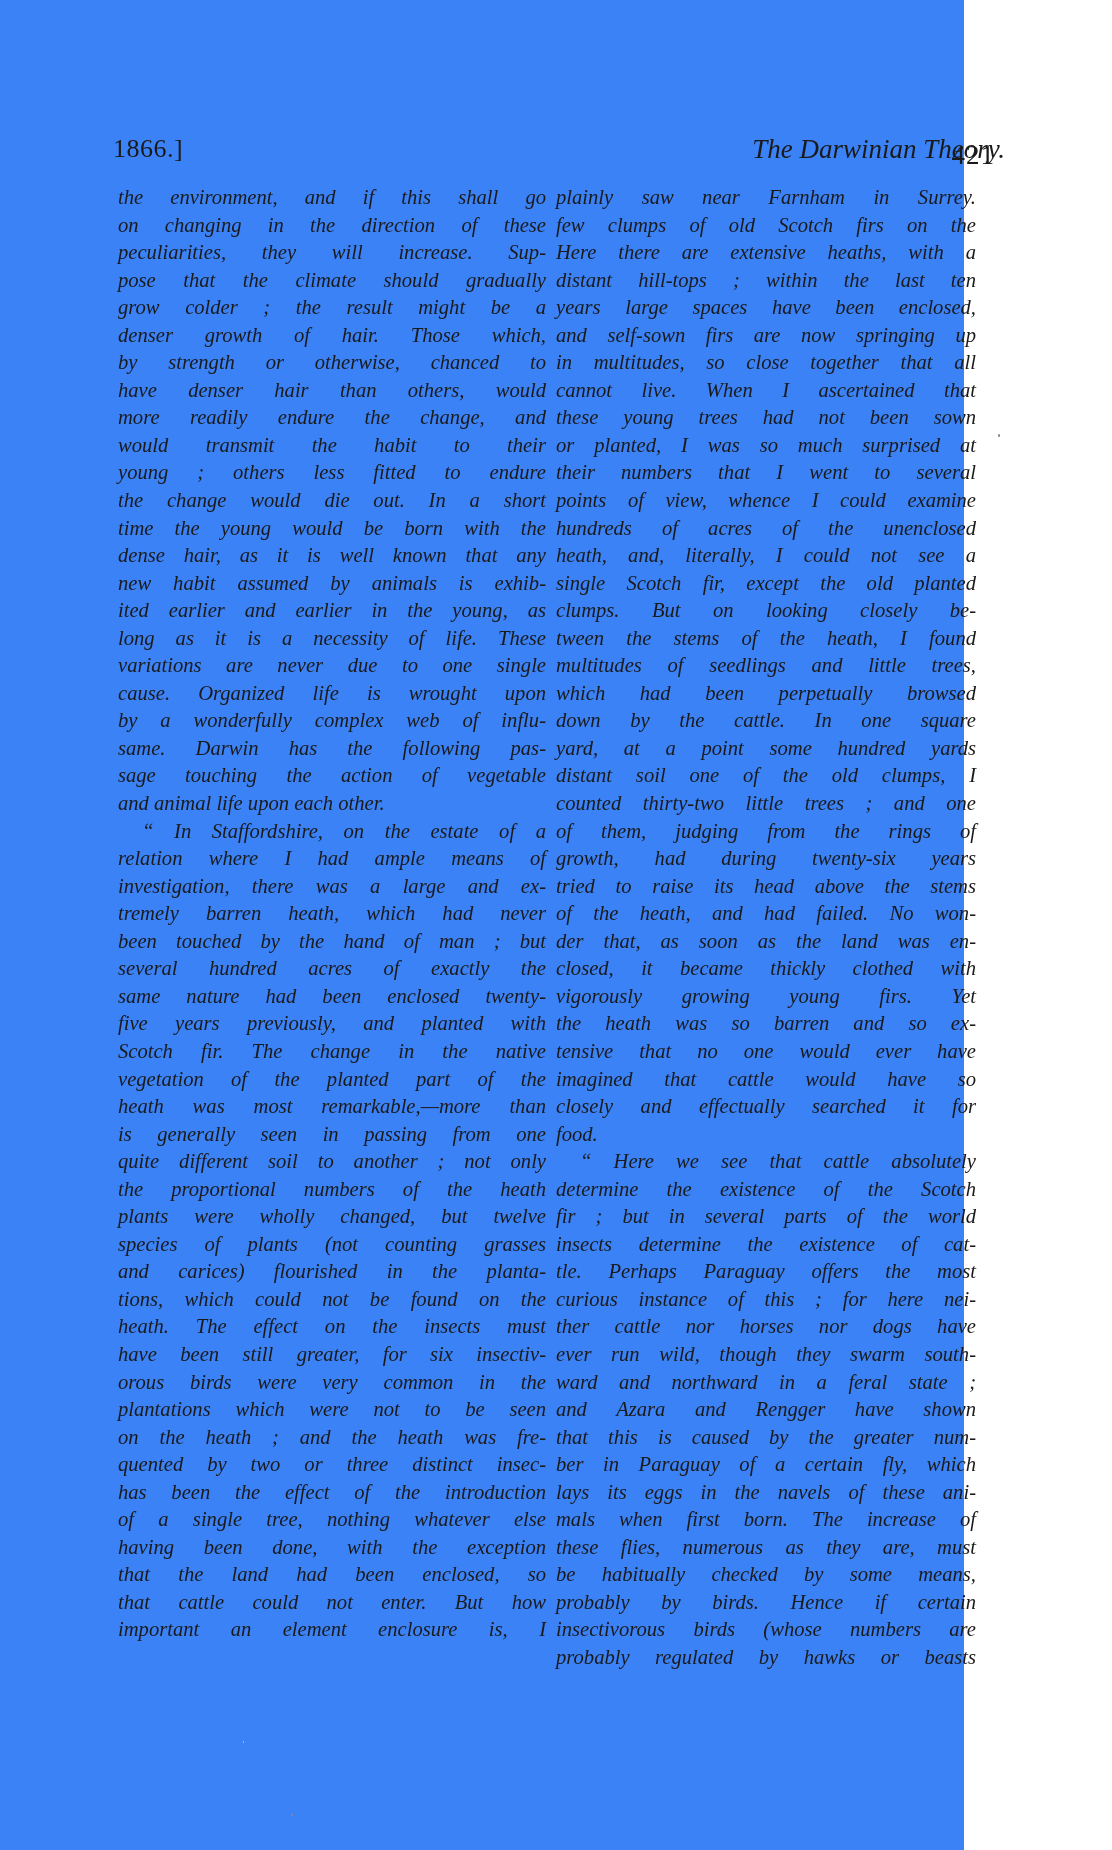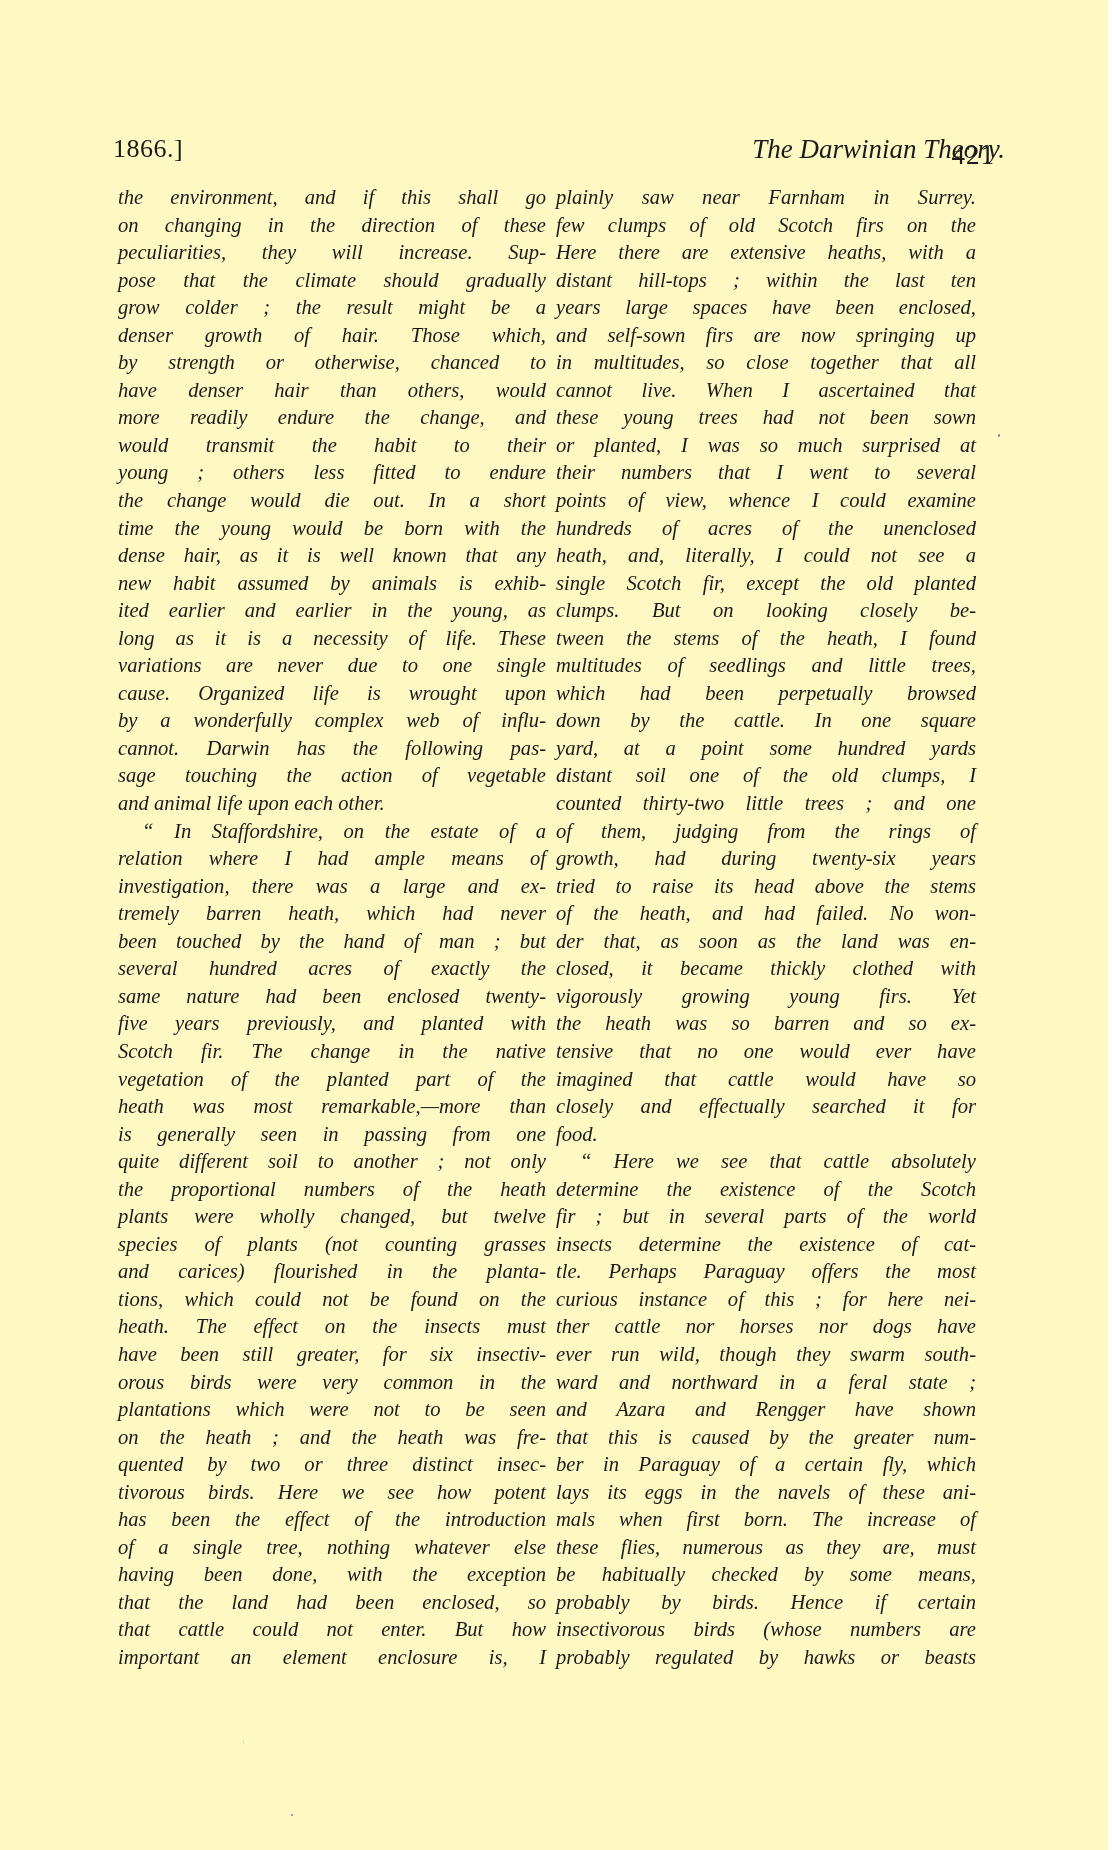--- a/index.html
+++ b/index.html
@@ -11,23 +11,23 @@
       width: 1112px;
       height: 1850px;
       position: relative;
       overflow: hidden;
       font-family: "Liberation Serif", "DejaVu Serif", serif;
       color: #1a1a1a;
     }
     .page {
       position: absolute;
       left: 0; top: 0;
-      width: 1108px;
+      width: 964px;
       height: 1850px;
-      background: #fef9c3;
+      background: #3b82f6;
     }
     .running-head {
       position: absolute;
       top: 130px;
       left: 105px;
       width: 900px;
       height: 40px;
       font-size: 26px;
     }
     .rh-left {
@@ -110,21 +110,21 @@
       <span class="line">young ;  others less fitted to endure</span>
       <span class="line">the change would die out.  In a short</span>
       <span class="line">time the young would be born with the</span>
       <span class="line">dense hair, as it is well known that any</span>
       <span class="line">new habit assumed by animals is exhib-</span>
       <span class="line">ited earlier and earlier in the young, as</span>
       <span class="line">long as it is a necessity of life.  These</span>
       <span class="line">variations are never due to one single</span>
       <span class="line">cause.  Organized life is wrought upon</span>
       <span class="line">by a wonderfully complex web of influ-</span>
-      <span class="line">cannot.  Darwin has the following pas-</span>
+      <span class="line">same.  Darwin has the following pas-</span>
       <span class="line">sage touching the action of vegetable</span>
       <span class="line last">and animal life upon each other.</span>
       <span class="line indent">“ In Staffordshire, on the estate of a</span>
       <span class="line">relation where I had ample means of</span>
       <span class="line">investigation, there was a large and ex-</span>
       <span class="line">tremely barren heath, which had never</span>
       <span class="line">been touched by the hand of man ; but</span>
       <span class="line">several hundred acres of exactly the</span>
       <span class="line">same nature had been enclosed twenty-</span>
       <span class="line">five years previously, and planted with</span>
@@ -137,21 +137,20 @@
       <span class="line">plants were wholly changed, but twelve</span>
       <span class="line">species of plants (not counting grasses</span>
       <span class="line">and carices) flourished in the planta-</span>
       <span class="line">tions, which could not be found on the</span>
       <span class="line">heath.  The effect on the insects must</span>
       <span class="line">have been still greater, for six insectiv-</span>
       <span class="line">orous birds were very common in the</span>
       <span class="line">plantations which were not to be seen</span>
       <span class="line">on the heath ; and the heath was fre-</span>
       <span class="line">quented by two or three distinct insec-</span>
-      <span class="line">tivorous birds.  Here we see how potent</span>
       <span class="line">has been the effect of the introduction</span>
       <span class="line">of a single tree, nothing whatever else</span>
       <span class="line">having been done, with the exception</span>
       <span class="line">that the land had been enclosed, so</span>
       <span class="line">that cattle could not enter.  But how</span>
       <span class="line">important an element enclosure is, I</span>
     </div>
   <div class="column col-right" id="col-1">
       <span class="line">plainly saw near Farnham in Surrey.</span>
       <span class="line">few clumps of old Scotch firs on the</span>

